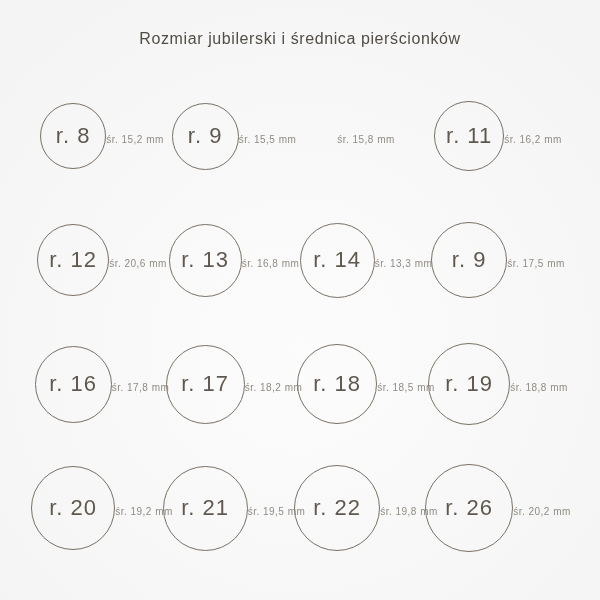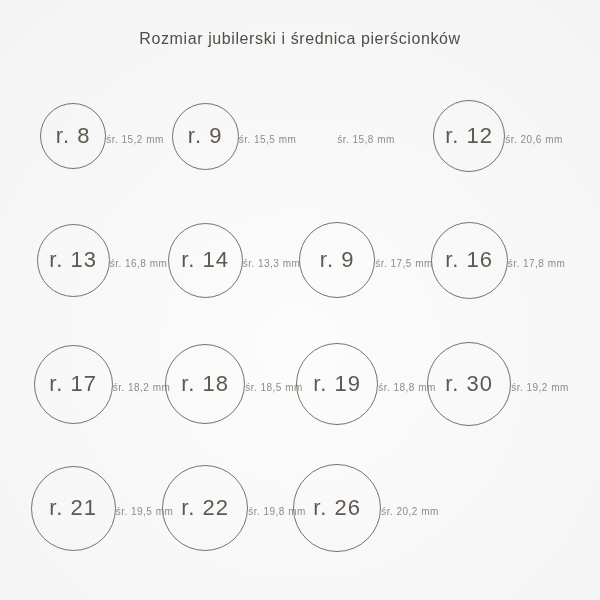--- a/index.html
+++ b/index.html
@@ -83,20 +83,26 @@
     <div class="circle" style="width: 67px; height: 67px;">
       <span class="size-label">r. 9</span>
     </div>
     <div class="diameter-label">śr. 15,5 mm</div>
   </div>
 
   <div class="cell">
     <div class="diameter-label">śr. 15,8 mm</div>
   </div>
 
+  <div class="cell">
+    <div class="circle" style="width: 70px; height: 70px;">
+      <span class="size-label">r. 11</span>
+    </div>
+    <div class="diameter-label">śr. 16,2 mm</div>
+  </div>
 
   <div class="cell">
     <div class="circle" style="width: 72px; height: 72px;">
       <span class="size-label">r. 12</span>
     </div>
     <div class="diameter-label">śr. 20,6 mm</div>
   </div>
 
   <div class="cell">
     <div class="circle" style="width: 73px; height: 73px;">
@@ -142,21 +148,21 @@
 
   <div class="cell">
     <div class="circle" style="width: 82px; height: 82px;">
       <span class="size-label">r. 19</span>
     </div>
     <div class="diameter-label">śr. 18,8 mm</div>
   </div>
 
   <div class="cell">
     <div class="circle" style="width: 84px; height: 84px;">
-      <span class="size-label">r. 30</span>
+      <span class="size-label">r. 20</span>
     </div>
     <div class="diameter-label">śr. 19,2 mm</div>
   </div>
 
   <div class="cell">
     <div class="circle" style="width: 85px; height: 85px;">
       <span class="size-label">r. 21</span>
     </div>
     <div class="diameter-label">śr. 19,5 mm</div>
   </div>

